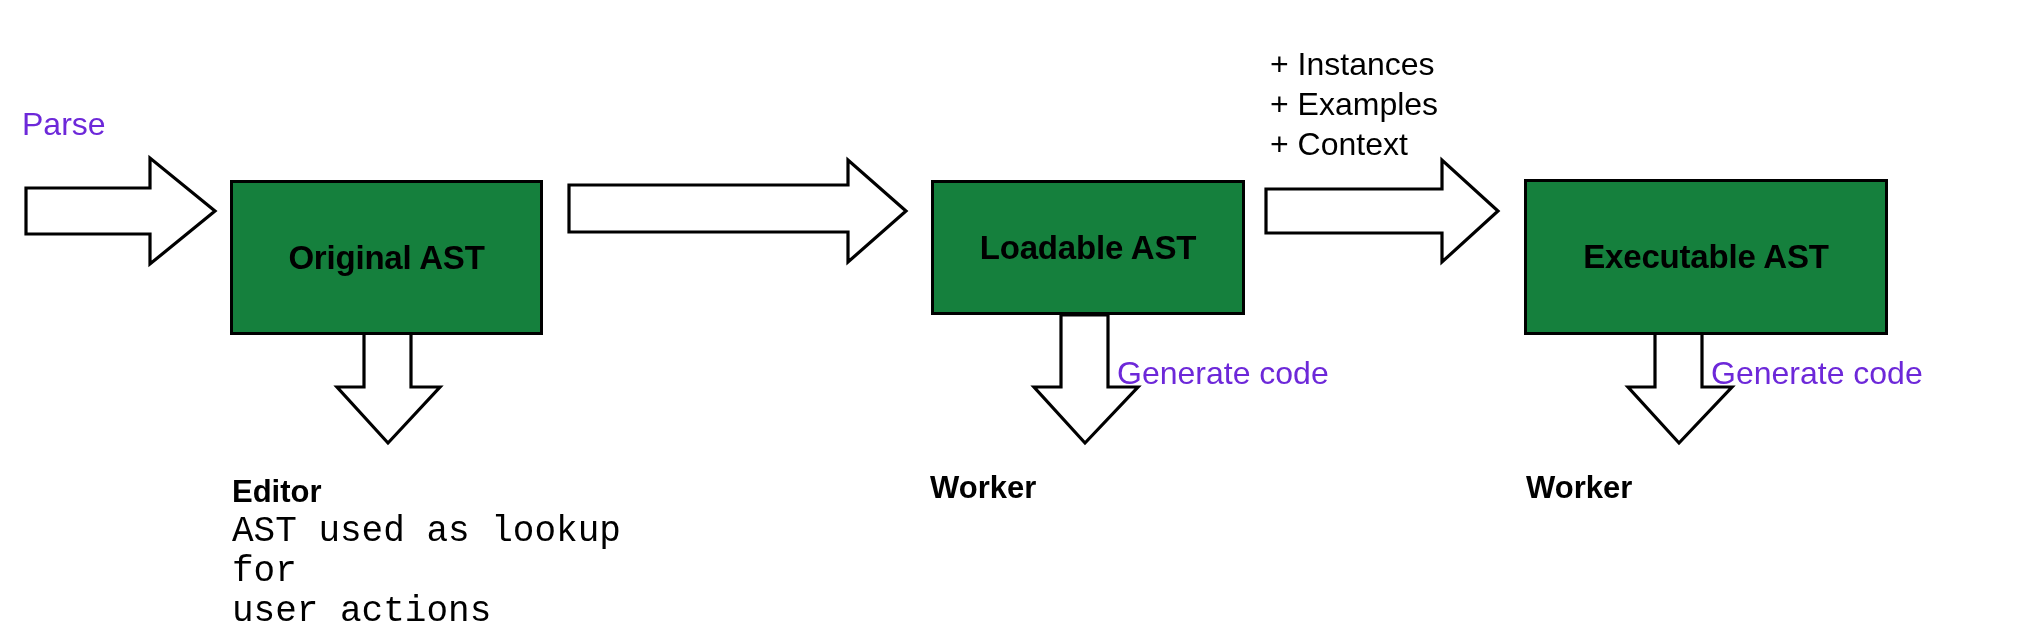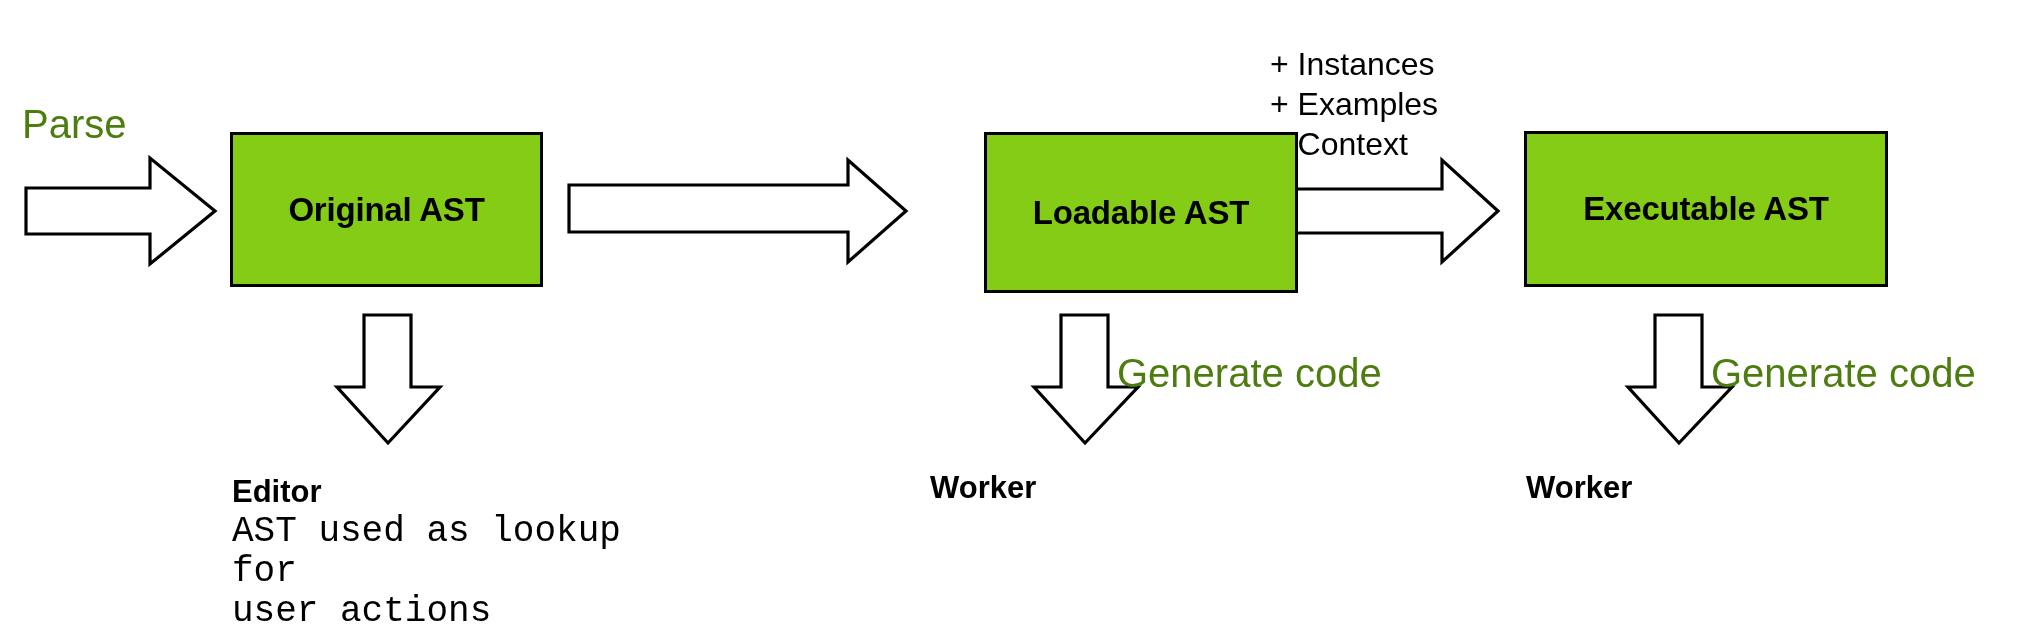--- a/index.html
+++ b/index.html
@@ -19,24 +19,25 @@
     width: 2017px;
     height: 629px;
     background: #ffffff;
   }
   .abs { position: absolute; }
 
   
   .stage-box {
     box-sizing: border-box;
     border: 3px solid #000000;
-    background: #84cc16;
+    background: #15803d;
     display: flex;
     align-items: center;
     justify-content: center;
+    margin-top: 48px;
   }
   .stage-box-label {
     font-size: 33px;
     font-weight: bold;
     letter-spacing: -0.2px;
     white-space: nowrap;
   }
 
   
   #arrow-layer {
@@ -48,24 +49,24 @@
   }
   .arrow-shape {
     fill: #ffffff;
     stroke: #000000;
     stroke-width: 3.2;
     stroke-linejoin: miter;
   }
 
   
   .plain-label {
-    font-size: 40px;
+    font-size: 32px;
     line-height: 40px;
     white-space: pre;
-    color: #4d7c0f;
+    color: #6d28d9;
   }
   .caption-block {
     width: 430px;
   }
   .caption-title {
     font-size: 31px;
     font-weight: bold;
     line-height: 40px;
     white-space: nowrap;
   }
@@ -105,21 +106,21 @@
 
 
   <div class="abs addon-list" style="left:1270px; top:44px;">+ Instances
 + Examples
 + Context</div>
 
   <div class="abs stage-box" style="left:230px; top:132px; width:313px; height:155px;">
     <span class="stage-box-label">Original AST</span>
   </div>
 
-  <div class="abs stage-box" style="left:984px; top:132px; width:314px; height:161px;">
+  <div class="abs stage-box" style="left:931px; top:132px; width:314px; height:135px;">
     <span class="stage-box-label">Loadable AST</span>
   </div>
 
   <div class="abs stage-box" style="left:1524px; top:131px; width:364px; height:156px;">
     <span class="stage-box-label">Executable AST</span>
   </div>
 
   <div class="abs plain-label" style="left:1117px; top:353px;">Generate code</div>
 
   <div class="abs plain-label" style="left:1711px; top:353px;">Generate code</div>

